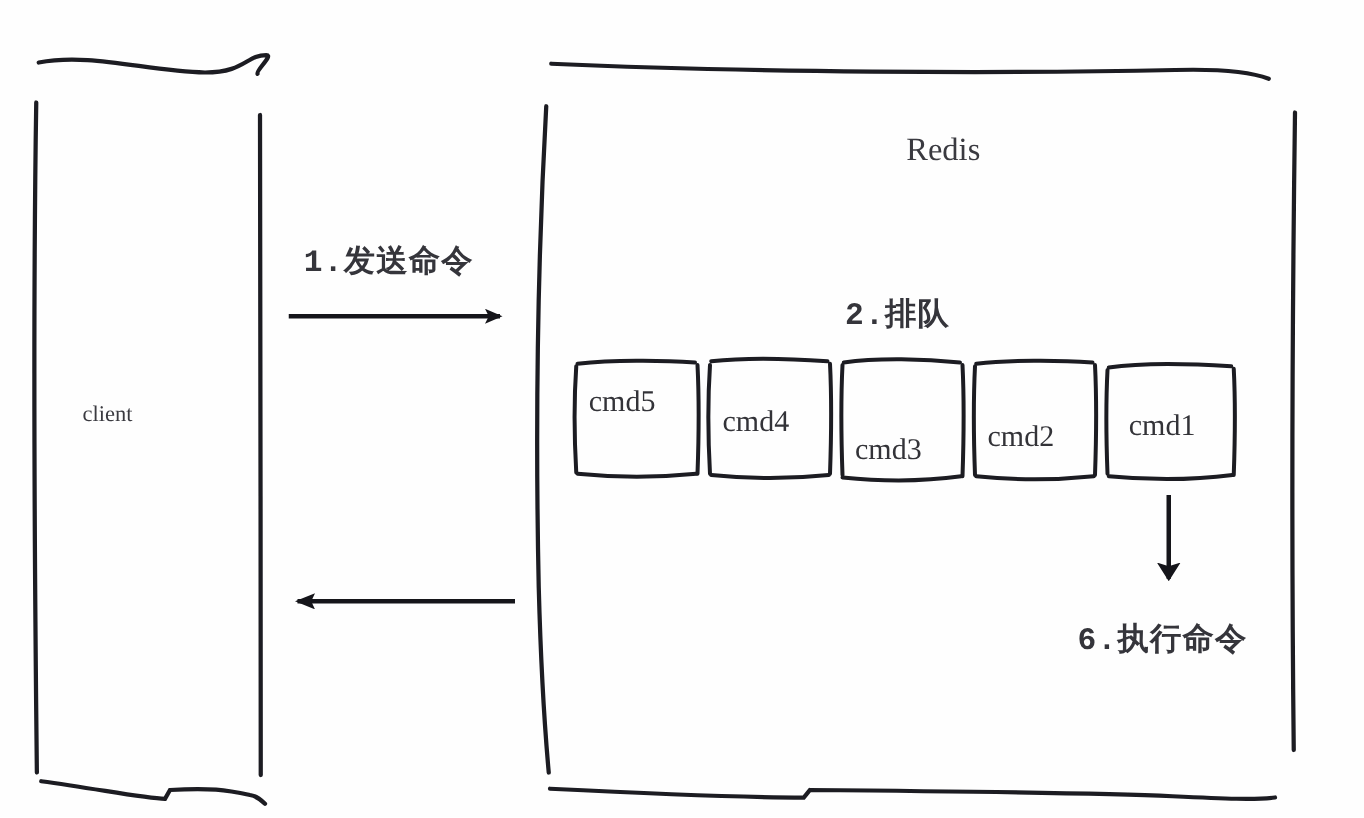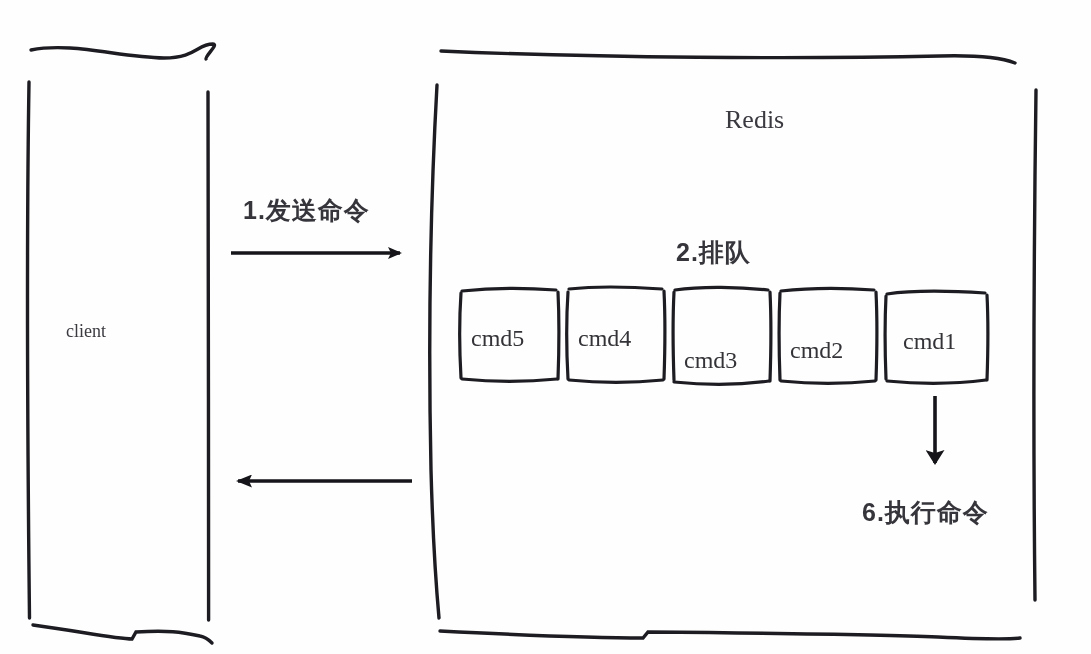--- a/index.html
+++ b/index.html
@@ -23,21 +23,21 @@
     height: 654px;
   }
   .lbl {
     position: absolute;
     color: #2e2e33;
     white-space: nowrap;
     line-height: 1;
     user-select: none;
   }
   .cjk {
-    font-family: Liberation Sans, sans-serif;
+    font-family: Liberation Mono, monospace;
     font-weight: 700;
     letter-spacing: 1px;
     color: #35353b;
   }
   .latin {
     font-family: "Liberation Serif", "DejaVu Serif", serif;
     color: #3a3a40;
   }
   
   #client-label   { left: 66px;  top: 322px; font-size: 18px; }
@@ -45,21 +45,21 @@
   #step1-label    { left: 243px; top: 198px; font-size: 25px; }
   #step2-label    { left: 676px; top: 240px; font-size: 25px; }
   #step3-label    { left: 862px; top: 500px; font-size: 25px; }
   #step4-label    { left: 242px; top: 430px; font-size: 25px; }
   .cmd-text {
     position: absolute;
     font-size: 24px;
     color: #333338;
     font-family: "Liberation Serif", "DejaVu Serif", serif;
   }
-  #cmd-0 { left: 471px; top: 325px; }
+  #cmd-0 { left: 471px; top: 309px; }
   #cmd-1 { left: 578px; top: 325px; }
   #cmd-2 { left: 684px; top: 327px; margin-top: 20px; }
   #cmd-3 { left: 790px; top: 337px; }
   #cmd-4 { left: 903px; top: 328px; }
 </style>
 </head>
 <body>
 
 <div id="canvas">
 

